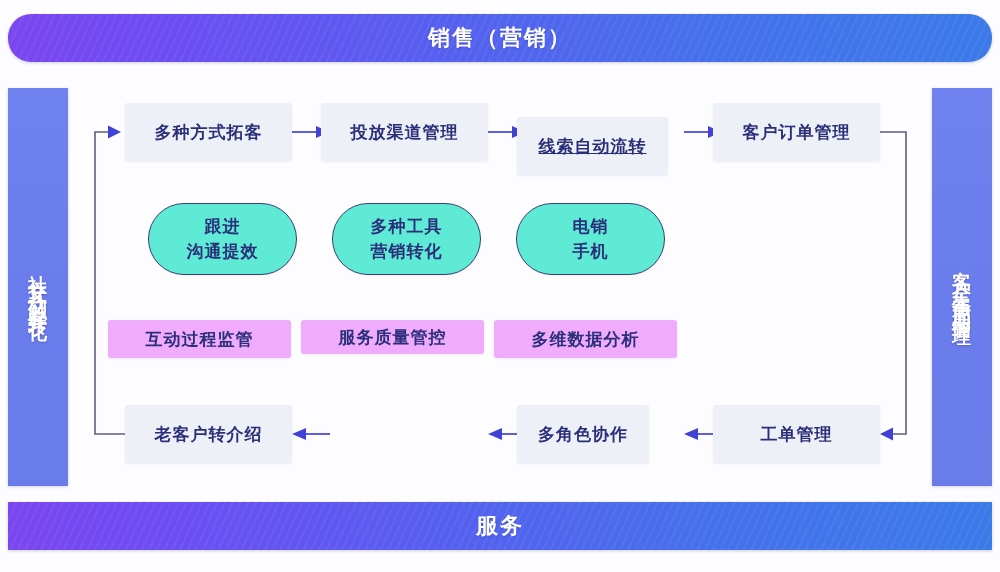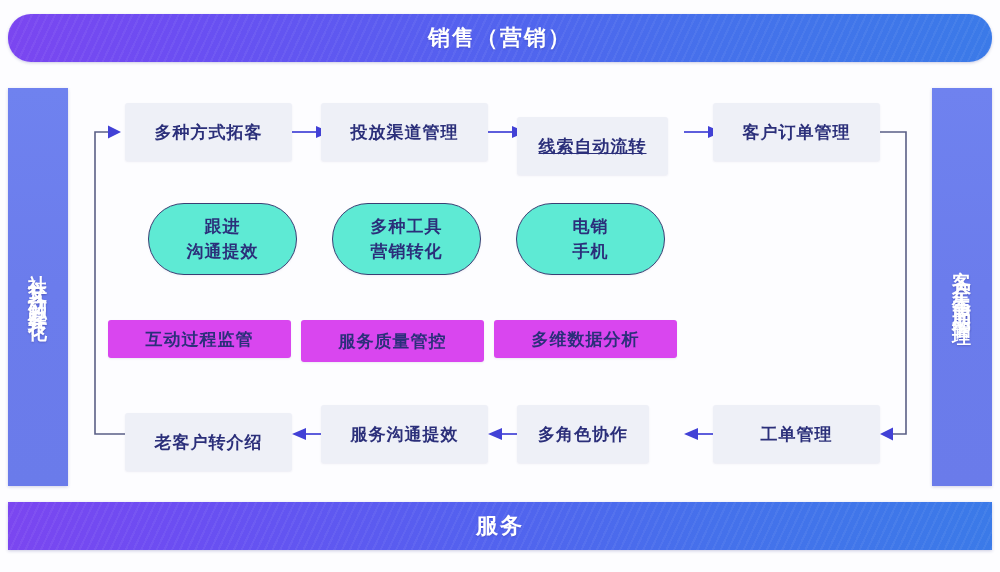--- a/index.html
+++ b/index.html
@@ -57,21 +57,21 @@
   
   .box{
     background:#eef0f7;
     border-radius:3px;
     font-size:17px;
     letter-spacing:1px;
     box-shadow:0 1px 2px rgba(90,90,150,.10);
   }
   
   .tintbox{
-    background:#d946ef;
+    background:#f0abfc;
     border-radius:3px;
     font-size:17px;
     letter-spacing:1px;
     box-shadow:0 1px 2px rgba(90,90,150,.10);
   }
   
   .pill{
     background:#5eead4;
     border:1.4px solid #3a3f73;
     border-radius:40px;
@@ -162,32 +162,29 @@
       <span class="ln">营销转化</span>
     </div>
     <div class="node pill" style="left:436px;top:115px;width:149px;height:72px;">
       <span class="ln">电销</span>
       <span class="ln">手机</span>
     </div>
 
     <div class="node tintbox" style="left:28px;top:232px;width:183px;height:38px;">
       <span>互动过程监管</span>
     </div>
-    <div class="node tintbox" style="left:221px;top:232px;width:183px;height:42px;">
+    <div class="node tintbox" style="left:221px;top:232px;width:183px;height:34px;">
       <span>服务质量管控</span>
     </div>
     <div class="node tintbox" style="left:414px;top:232px;width:183px;height:38px;">
       <span>多维数据分析</span>
     </div>
 
-    <div class="node box" style="left:45px;top:317px;width:167px;height:58px;margin-top:8px;">
+    <div class="node box" style="left:45px;top:317px;width:167px;height:58px;">
       <span>老客户转介绍</span>
-    </div>
-    <div class="node box" style="left:241px;top:317px;width:167px;height:58px;">
-      <span>服务沟通提效</span>
     </div>
     <div class="node box" style="left:437px;top:317px;width:132px;height:58px;">
       <span>多角色协作</span>
     </div>
     <div class="node box" style="left:633px;top:317px;width:167px;height:58px;">
       <span>工单管理</span>
     </div>
 
   </div>
 </div>

